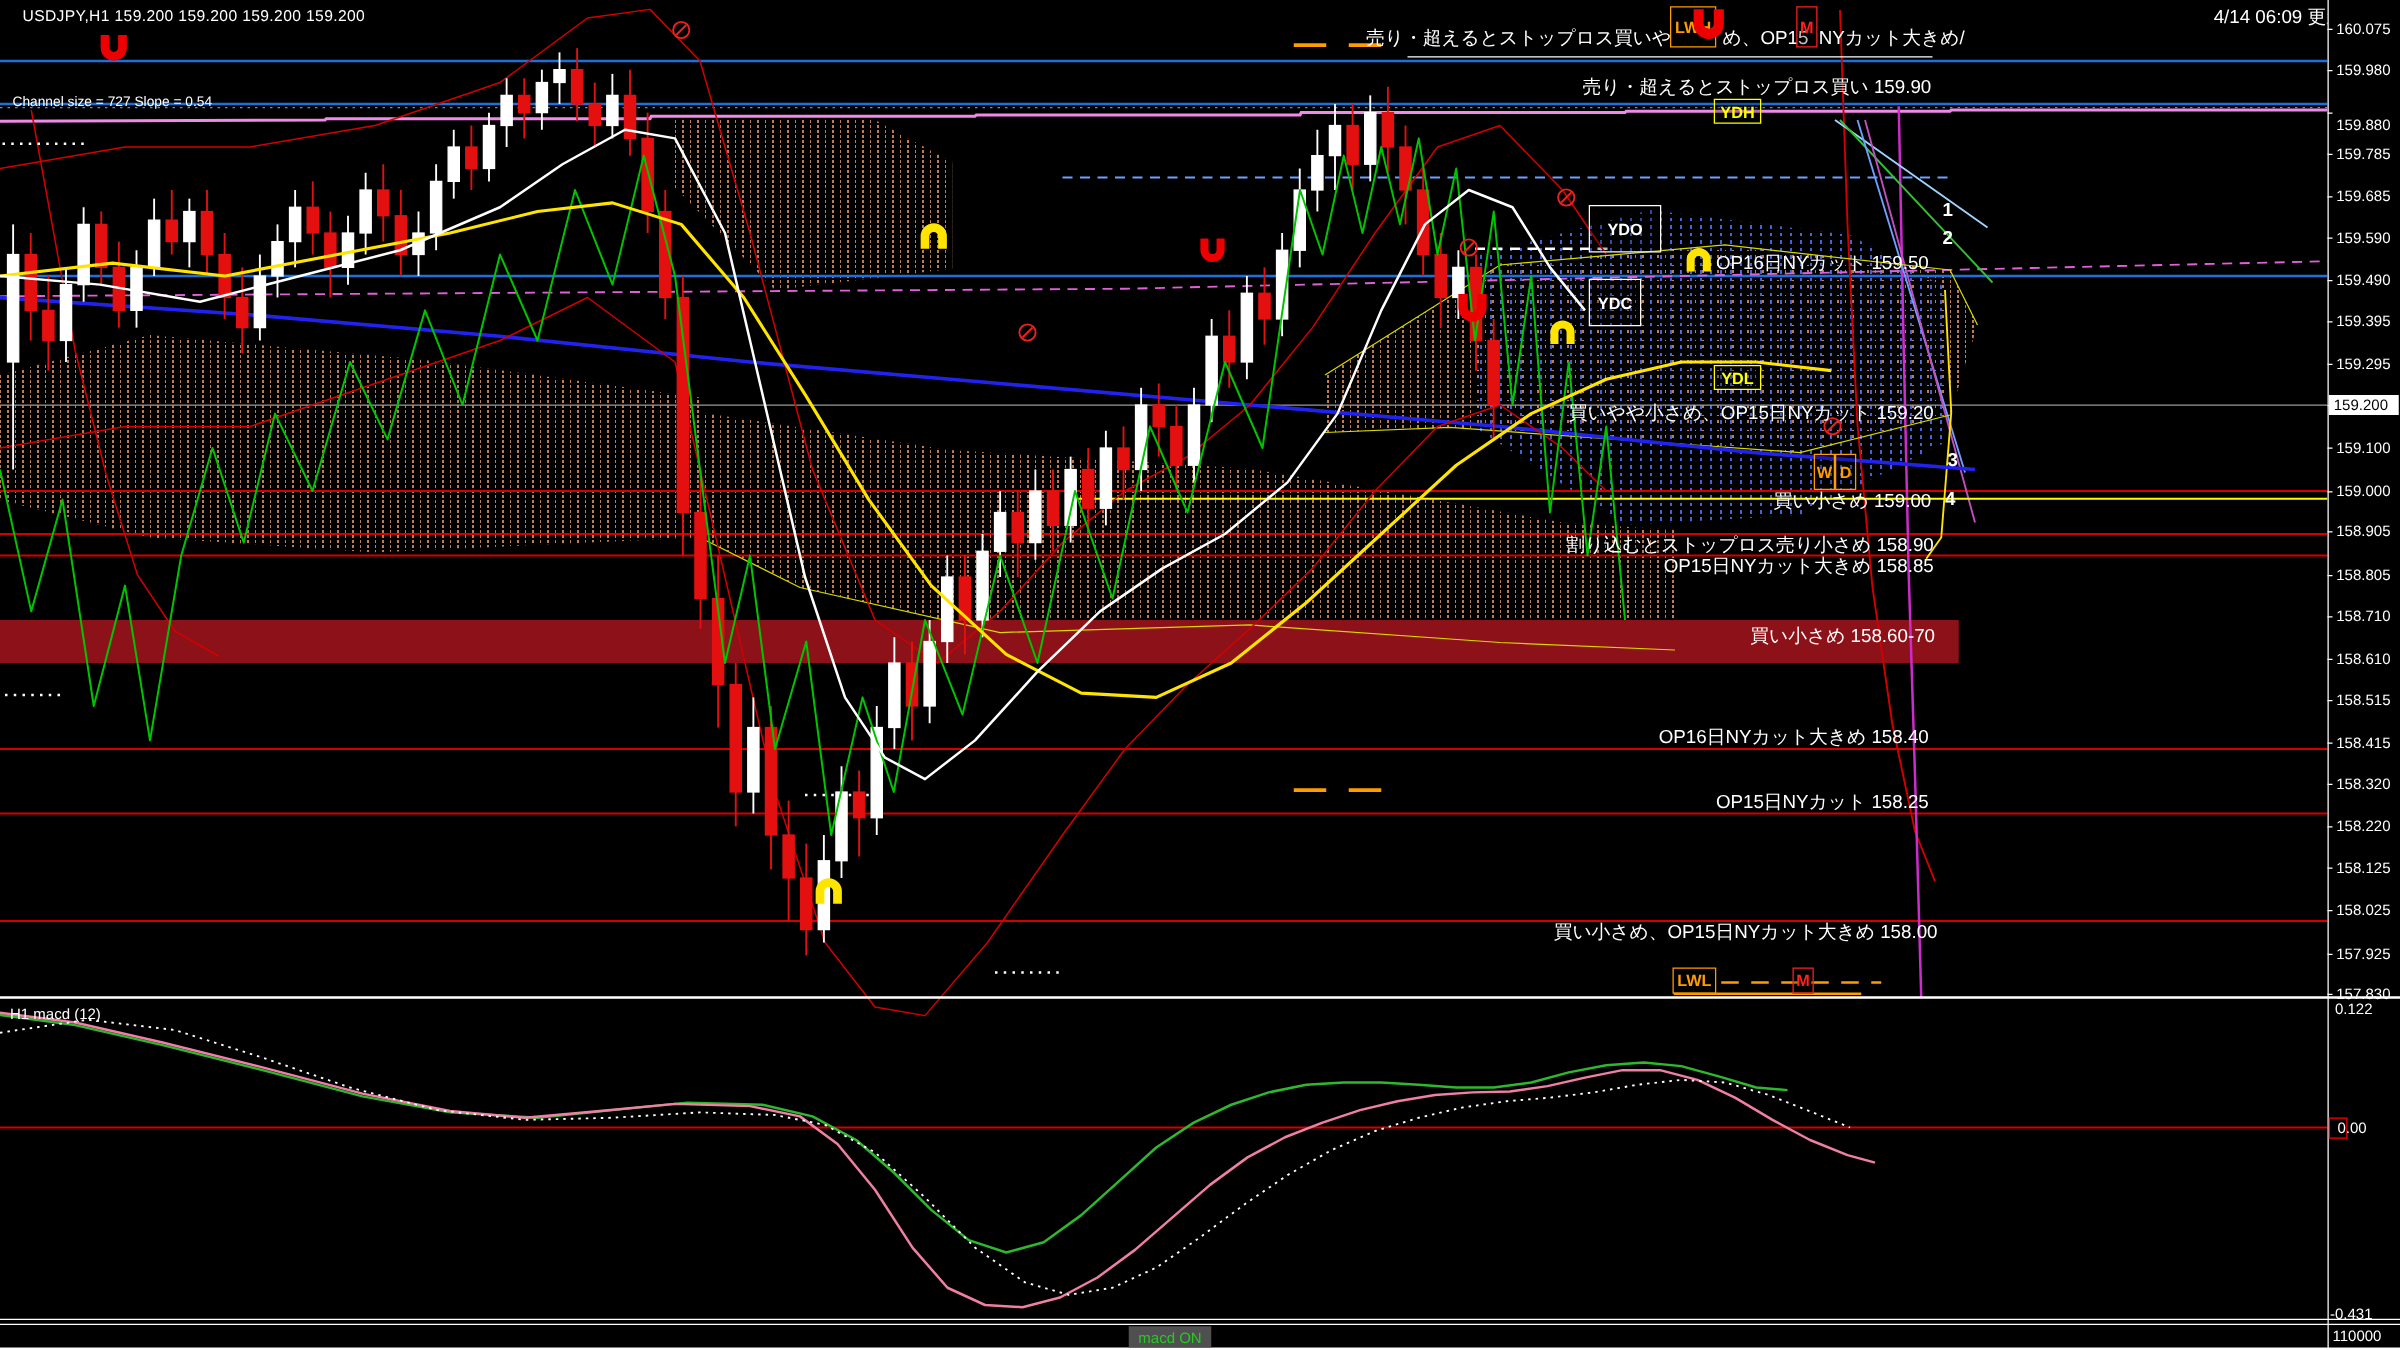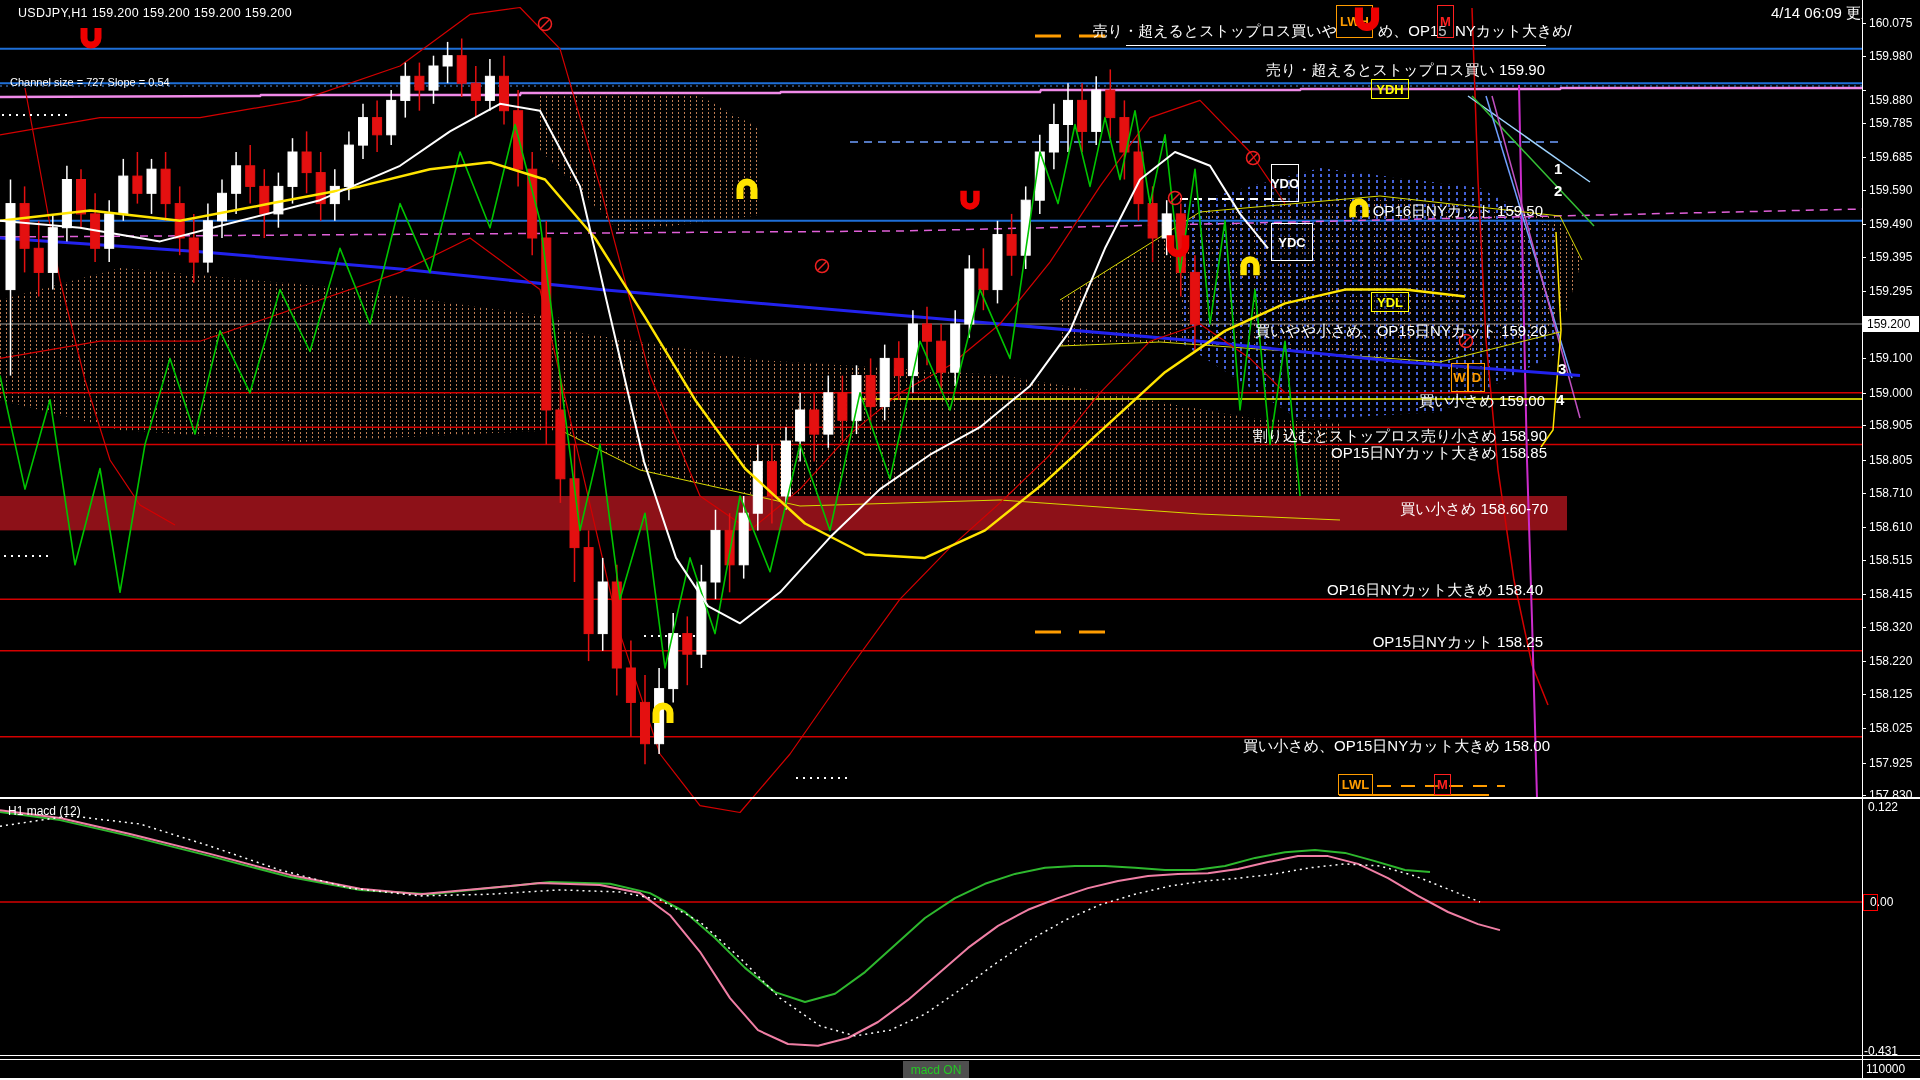--- a/index.html
+++ b/index.html
@@ -297,21 +297,21 @@
       <div class="anno" style="right: 373px; top: 453px;">OP15日NYカット大きめ 158.85</div>
       <div class="anno" style="right: 372px; top: 509px; margin-left: 40px;">買い小さめ 158.60-70</div>
       <div class="anno" style="right: 377px; top: 590px;">OP16日NYカット大きめ 158.40</div>
       <div class="anno" style="right: 377px; top: 642px;">OP15日NYカット 158.25</div>
       <div class="anno" style="right: 370px; top: 746px;">買い小さめ、OP15日NYカット大きめ 158.00</div>
     </div>
   <div id="tags">
       <div class="tagbox" style="left: 1336px; top: 5px; width: 37px; height: 33px; border-color: rgb(255, 156, 0); color: rgb(255, 156, 0);">LWH</div>
       <div class="tagbox" style="left: 1437px; top: 5px; width: 17px; height: 33px; border-color: rgb(255, 32, 32); color: rgb(255, 32, 32);">M</div>
       <div class="tagbox" style="left: 1371px; top: 79px; width: 38px; height: 20px; border-color: rgb(255, 255, 0); color: rgb(255, 255, 0);">YDH</div>
-      <div class="tagbox" style="left: 1271px; top: 164px; width: 28px; height: 38px; border-color: rgb(255, 255, 255); color: rgb(255, 255, 255);">YDO</div>
+      <div class="tagbox" style="left: 1271px; top: 164px; width: 58px; height: 38px; border-color: rgb(255, 255, 255); color: rgb(255, 255, 255);">YDO</div>
       <div class="tagbox" style="left: 1271px; top: 223px; width: 42px; height: 38px; border-color: rgb(255, 255, 255); color: rgb(255, 255, 255);">YDC</div>
       <div class="tagbox" style="left: 1371px; top: 292px; width: 38px; height: 20px; border-color: rgb(255, 255, 0); color: rgb(255, 255, 0);">YDL</div>
       <div class="tagbox" style="left: 1451px; top: 363px; width: 17px; height: 29px; border-color: rgb(255, 156, 0); color: rgb(255, 156, 0);">W</div>
       <div class="tagbox" style="left: 1468px; top: 363px; width: 17px; height: 29px; border-color: rgb(255, 156, 0); color: rgb(255, 156, 0);">D</div>
       <div class="tagbox" style="left: 1338px; top: 774px; width: 35px; height: 21px; border-color: rgb(255, 156, 0); color: rgb(255, 156, 0);">LWL</div>
       <div class="tagbox" style="left: 1434px; top: 774px; width: 17px; height: 21px; border-color: rgb(255, 32, 32); color: rgb(255, 32, 32);">M</div>
     </div>
   <div id="icons">
       <div class="uicon" style="left: 78px; top: 25px; width: 26px; height: 26px;"><svg width="26" height="26" viewBox="0 0 26 26">
     <path d="M6,3 V13 A7,7 0 0 0 20,13 V3" fill="none" stroke="#ee0000" stroke-width="7"></path>

